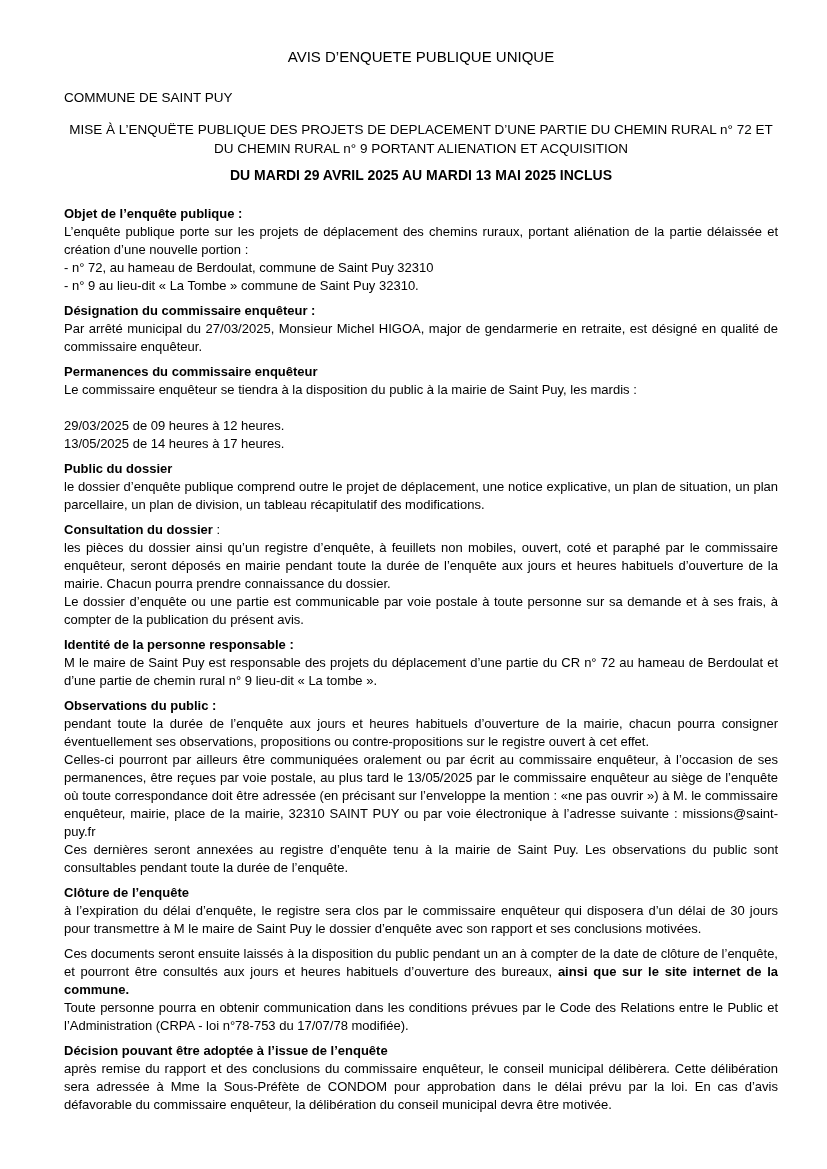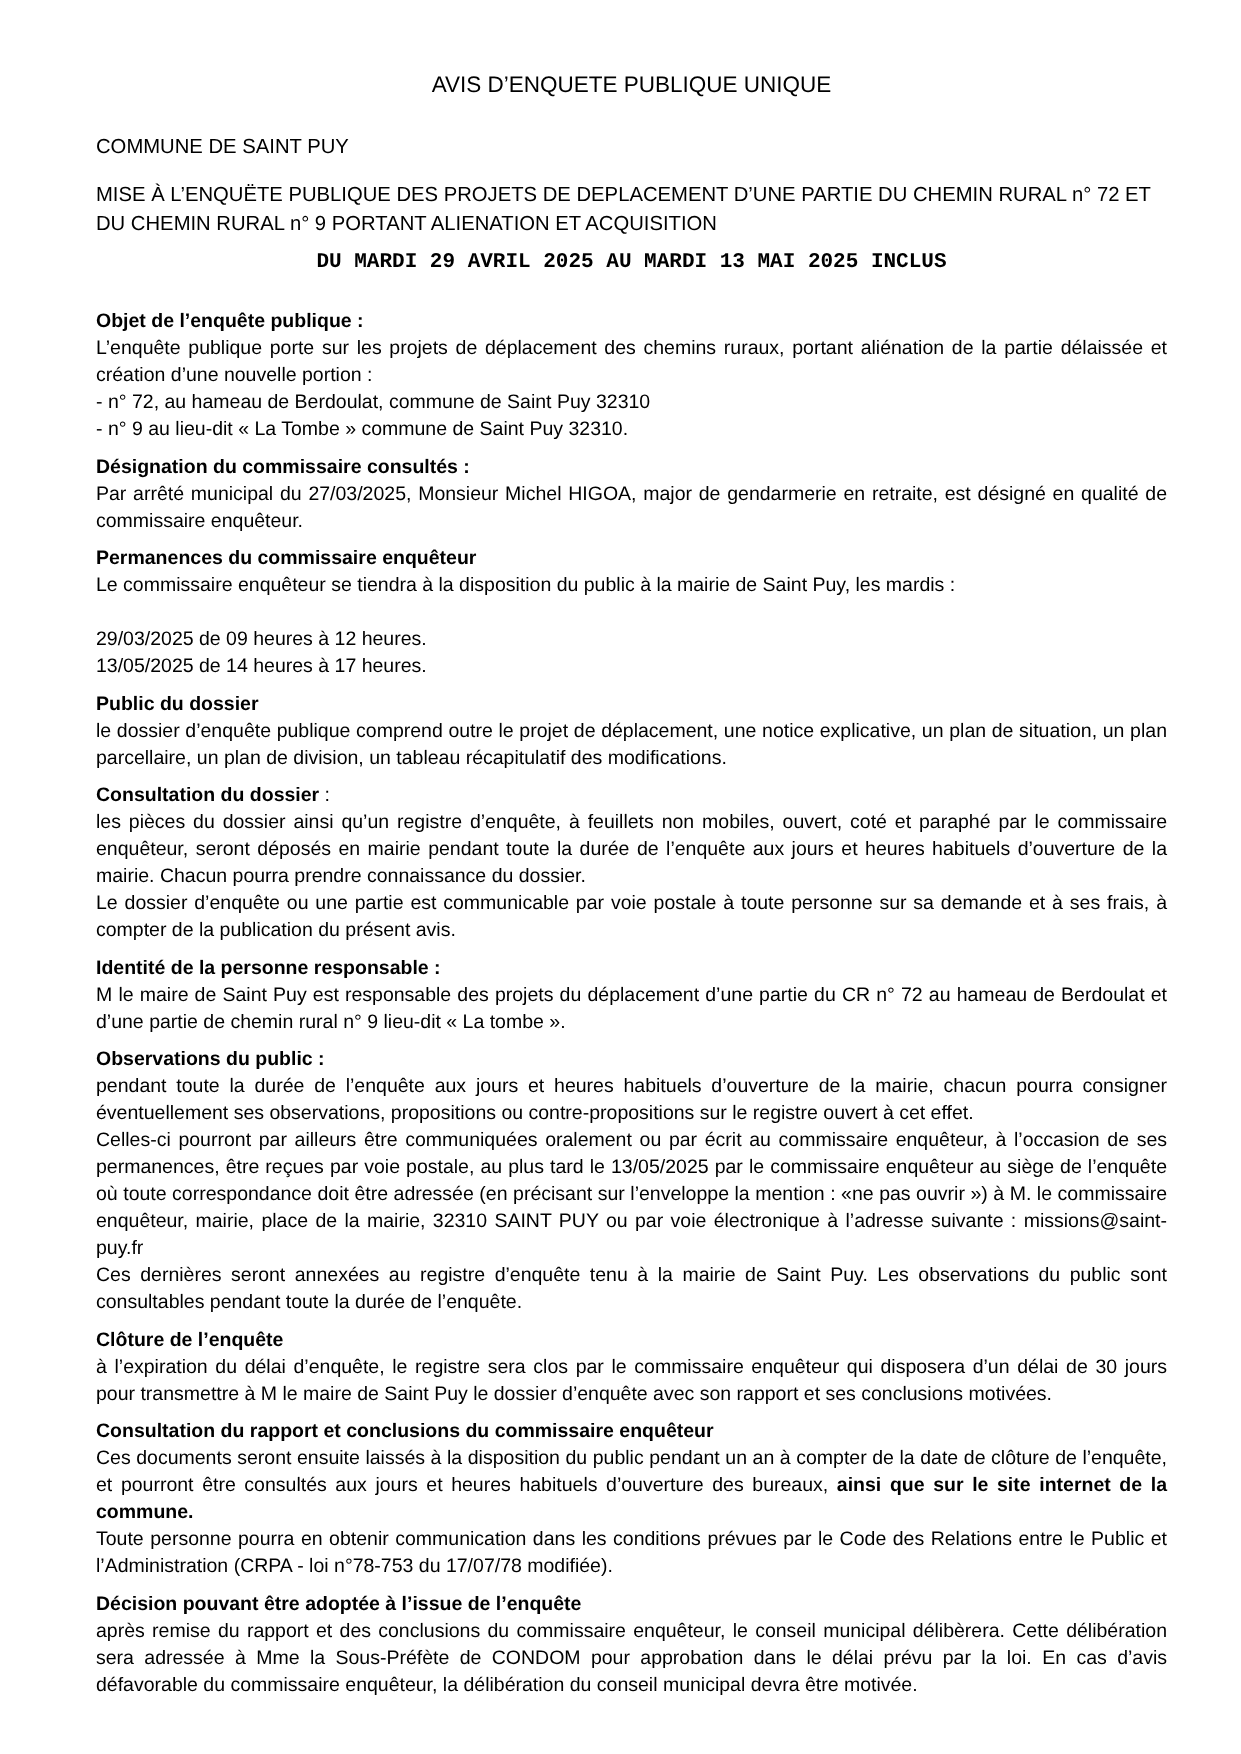--- a/index.html
+++ b/index.html
@@ -28,32 +28,31 @@
     font-weight: normal;
     line-height: 18px;
     margin: 0 0 23px 0;
   }
   .commune-line {
     font-size: 13.5px;
     line-height: 18px;
     margin: 0 0 13px 0;
   }
   .subject-line {
-    text-align: left;
+    text-align: center;
     font-size: 13.5px;
     line-height: 19px;
     margin: 0 0 8px 0;
   }
   .date-range-line {
     text-align: center;
     font-size: 14px;
     font-weight: bold;
     line-height: 18px;
     margin: 0 0 21px 0;
-    font-family: Liberation Mono, monospace;
   }
   .doc-section {
     margin-top: 7px;
   }
   .doc-section:first-child {
     margin-top: 0;
   }
   .sec-heading {
     font-size: 13px;
     font-weight: normal; 
@@ -84,21 +83,21 @@
   <div class="date-range-line">DU MARDI 29 AVRIL 2025 AU MARDI 13 MAI 2025 INCLUS</div>
 
   <div id="sections">
       <section class="doc-section">
         <h2 class="sec-heading"><b>Objet de l’enquête publique :</b></h2>
         <p class="sec-para"><span>L’enquête publique porte sur les projets de déplacement des chemins ruraux, portant aliénation de la partie délaissée et création d’une nouvelle portion :</span></p>
         <p class="sec-para"><span>- n° 72, au hameau de Berdoulat, commune de Saint Puy 32310</span></p>
         <p class="sec-para"><span>- n° 9 au lieu-dit « La Tombe » commune de Saint Puy 32310.</span></p>
       </section>
       <section class="doc-section">
-        <h2 class="sec-heading"><b>Désignation du commissaire consultés :</b></h2>
+        <h2 class="sec-heading"><b>Désignation du commissaire enquêteur :</b></h2>
         <p class="sec-para"><span>Par arrêté municipal du 27/03/2025, Monsieur Michel HIGOA, major de gendarmerie en retraite, est désigné en qualité de commissaire enquêteur.</span></p>
       </section>
       <section class="doc-section">
         <h2 class="sec-heading"><b>Permanences du commissaire enquêteur</b></h2>
         <p class="sec-para"><span>Le commissaire enquêteur se tiendra à la disposition du public à la mairie de Saint Puy, les mardis :</span></p>
         <p class="sec-para gap-before"><span>29/03/2025 de 09 heures à 12 heures.</span></p>
         <p class="sec-para"><span>13/05/2025 de 14 heures à 17 heures.</span></p>
       </section>
       <section class="doc-section">
         <h2 class="sec-heading"><b>Public du dossier</b></h2>
@@ -117,21 +116,20 @@
         <h2 class="sec-heading"><b>Observations du public :</b></h2>
         <p class="sec-para"><span>pendant toute la durée de l’enquête aux jours et heures habituels d’ouverture de la mairie, chacun pourra consigner éventuellement ses observations, propositions ou contre-propositions sur le registre ouvert à cet effet.</span></p>
         <p class="sec-para"><span>Celles-ci pourront par ailleurs être communiquées oralement ou par écrit au commissaire enquêteur, à l’occasion de ses permanences, être reçues par voie postale, au plus tard le 13/05/2025 par le commissaire enquêteur au siège de l’enquête où toute correspondance doit être adressée (en précisant sur l’enveloppe la mention : «ne pas ouvrir ») à M. le commissaire enquêteur, mairie, place de la mairie, 32310 SAINT PUY ou par voie électronique à l’adresse suivante : missions@saint-puy.fr</span></p>
         <p class="sec-para"><span>Ces dernières seront annexées au registre d’enquête tenu à la mairie de Saint Puy. Les observations du public sont consultables pendant toute la durée de l’enquête.</span></p>
       </section>
       <section class="doc-section">
         <h2 class="sec-heading"><b>Clôture de l’enquête</b></h2>
         <p class="sec-para"><span>à l’expiration du délai d’enquête, le registre sera clos par le commissaire enquêteur qui disposera d’un délai de 30 jours pour transmettre à M le maire de Saint Puy le dossier d’enquête avec son rapport et ses conclusions motivées.</span></p>
       </section>
       <section class="doc-section">
-        <h2 class="sec-heading"><b>Consultation du rapport et conclusions du commissaire enquêteur</b></h2>
         <p class="sec-para"><span>Ces documents seront ensuite laissés à la disposition du public pendant un an à compter de la date de clôture de l’enquête, et pourront être consultés aux jours et heures habituels d’ouverture des bureaux, </span><b>ainsi que sur le site internet de la commune.</b></p>
         <p class="sec-para"><span>Toute personne pourra en obtenir communication dans les conditions prévues par le Code des Relations entre le Public et l’Administration (CRPA - loi n°78-753 du 17/07/78 modifiée).</span></p>
       </section>
       <section class="doc-section">
         <h2 class="sec-heading"><b>Décision pouvant être adoptée à l’issue de l’enquête</b></h2>
         <p class="sec-para"><span>après remise du rapport et des conclusions du commissaire enquêteur, le conseil municipal délibèrera. Cette délibération sera adressée à Mme la Sous-Préfète de CONDOM pour approbation dans le délai prévu par la loi. En cas d’avis défavorable du commissaire enquêteur, la délibération du conseil municipal devra être motivée.</span></p>
       </section>
     </div>
 </div>
 

